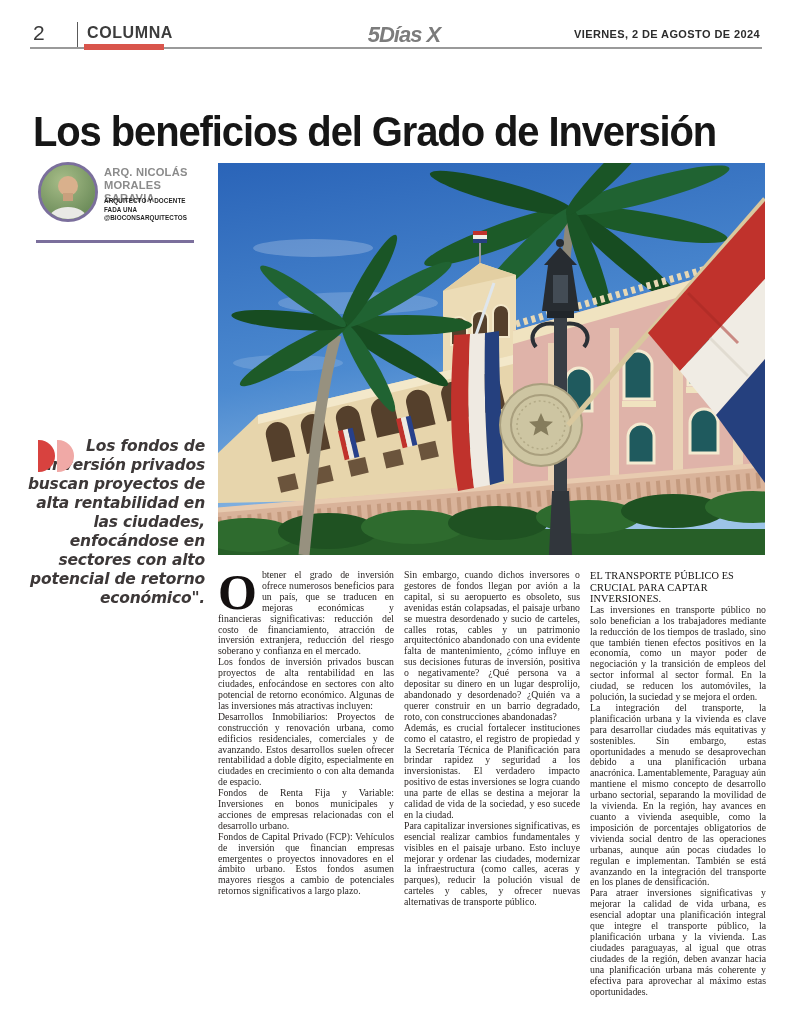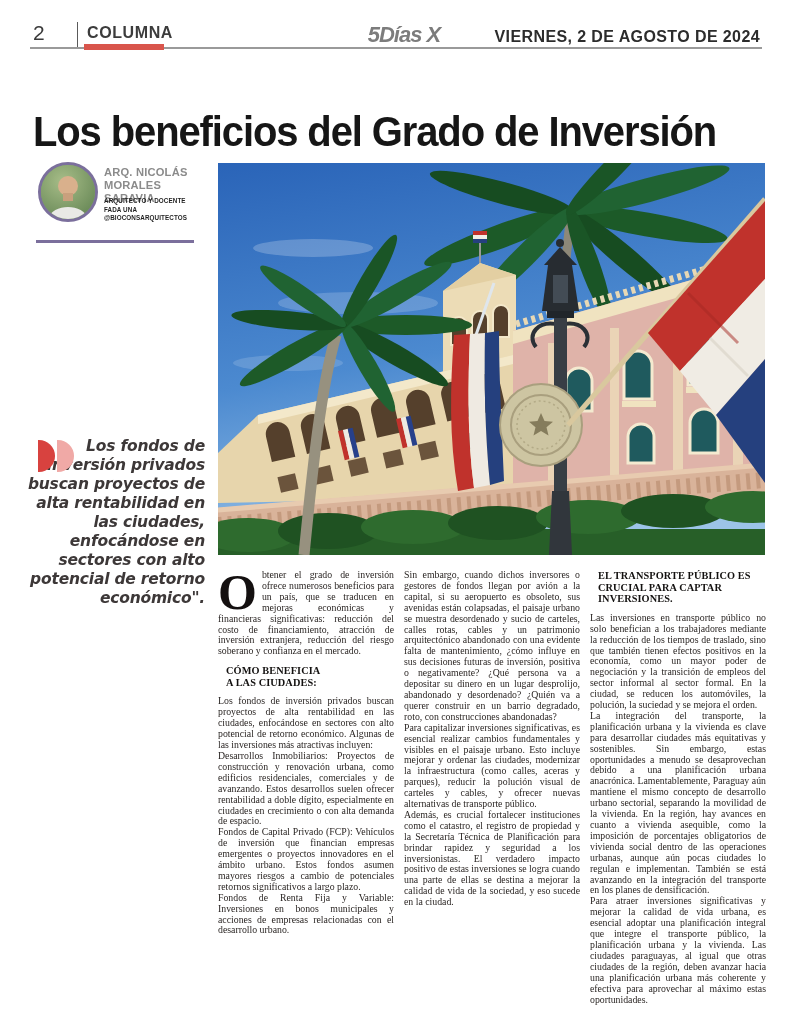--- a/index.html
+++ b/index.html
@@ -10,21 +10,21 @@
   .masthead{position:absolute;top:0;left:0;right:0;height:60px;}
   .page-num{position:absolute;left:33px;top:21px;font-size:21px;color:#3a3a3a;}
   .vdiv{position:absolute;left:77px;top:22px;width:1px;height:25px;background:#5a5a5a;}
   .section-label{position:absolute;left:87px;top:24px;font-size:16px;font-weight:bold;
                  letter-spacing:.6px;color:#3c3c3c;}
   .head-rule{position:absolute;left:30px;right:28px;top:47px;height:2px;background:#9a9a9a;}
   .section-bar{position:absolute;left:84px;top:44px;width:80px;height:6px;background:#d9554c;}
   .logo{position:absolute;left:0;right:0;top:22px;text-align:center;font-size:22px;
         font-weight:bold;font-style:italic;color:#7c7c7c;letter-spacing:-1px;
         filter:blur(.4px);margin-left:18px;}
-  .edition-date{position:absolute;right:30px;top:28px;font-size:16px;font-weight:bold;
+  .edition-date{position:absolute;right:30px;top:28px;font-size:11px;font-weight:bold;
         letter-spacing:.4px;color:#2c2c2c;}
 
   
   .headline{position:absolute;left:33px;top:78px;width:740px;font-size:43px;font-weight:bold;
         color:#161616;letter-spacing:-1.2px;transform:scaleX(.93);transform-origin:left top;
         white-space:nowrap;}
 
   
   .author{position:absolute;left:36px;top:160px;width:166px;}
   .avatar-ring{position:absolute;left:2px;top:2px;width:54px;height:54px;border-radius:50%;
@@ -48,22 +48,22 @@
   
   .photo{position:absolute;left:218px;top:163px;width:547px;height:392px;overflow:hidden;}
   .photo svg{display:block;}
 
   
   .cols{position:absolute;left:218px;top:570px;width:548px;height:450px;display:flex;gap:10px;
         overflow:hidden;}
   .col{flex:0 0 176px;width:176px;}
   .col p{margin:0;font-family:"Liberation Serif",serif;font-size:9.8px;line-height:10.9px;
         text-align:justify;color:#2a2523;hyphens:auto;}
-  .col h3{margin:8px;font-family:"Liberation Serif",serif;font-size:10.3px;line-height:11.6px;
-        font-weight:bold;color:#131110;white-space:pre-line;letter-spacing:.1px;}
+  .col h3{margin:0;font-family:"Liberation Serif",serif;font-size:10.3px;line-height:11.6px;
+        font-weight:normal;color:#131110;white-space:pre-line;letter-spacing:.1px;}
   .blk{margin-top:10px;}
   .flush{margin-top:0 !important;}
   .dropcap{float:left;font-family:"Liberation Serif",serif;font-weight:bold;font-size:50px;
         line-height:40px;margin:2px 5px 0 0;color:#141010;}
 </style>
 </head>
 <body>
 
 <div class="page">
 
@@ -250,31 +250,29 @@
       <polygon points="462,208 547,116 547,196 498,252" fill="#f0ece4"></polygon>
       <polygon points="498,252 547,196 547,320" fill="#25407e"></polygon>
       <line x1="470" y1="130" x2="520" y2="180" stroke="#a52a24" stroke-width="3" opacity="0.5"></line>
       <line x1="492" y1="175" x2="530" y2="213" stroke="#d8d2c6" stroke-width="3" opacity="0.6"></line>
     </svg>
   </div>
 
   <div class="cols">
     <div class="col">
         <p class="blk flush"><span class="dropcap">O</span>btener el grado de inversión ofrece numerosos beneficios para un país, que se traducen en mejoras económicas y financieras significativas: reducción del costo de financiamiento, atracción de inversión extranjera, reducción del riesgo soberano y confianza en el mercado.</p>
-        <h3 class="blk">CÓMO BENEFICIA
-A LAS CIUDADES:</h3>
         <p class="blk flush">Los fondos de inversión privados buscan proyectos de alta rentabilidad en las ciudades, enfocándose en sectores con alto potencial de retorno económico. Algunas de las inversiones más atractivas incluyen:</p>
         <p class="blk flush">Desarrollos Inmobiliarios: Proyectos de construcción y renovación urbana, como edificios residenciales, comerciales y de avanzando. Estos desarrollos suelen ofrecer rentabilidad a doble dígito, especialmente en ciudades en crecimiento o con alta demanda de espacio.</p>
+        <p class="blk">Fondos de Renta Fija y Variable: Inversiones en bonos municipales y acciones de empresas relacionadas con el desarrollo urbano.</p>
         <p class="blk">Fondos de Capital Privado (FCP): Vehículos de inversión que financian empresas emergentes o proyectos innovadores en el ámbito urbano. Estos fondos asumen mayores riesgos a cambio de potenciales retornos significativos a largo plazo.</p>
-        <p class="blk">Fondos de Renta Fija y Variable: Inversiones en bonos municipales y acciones de empresas relacionadas con el desarrollo urbano.</p>
       </div>
     <div class="col">
         <p class="blk">Sin embargo, cuando dichos inversores o gestores de fondos llegan por avión a la capital, si su aeropuerto es obsoleto, sus avenidas están colapsadas, el paisaje urbano se muestra desordenado y sucio de carteles, calles rotas, cables y un patrimonio arquitectónico abandonado con una evidente falta de mantenimiento, ¿cómo influye en sus decisiones futuras de inversión, positiva o negativamente? ¿Qué persona va a depositar su dinero en un lugar desprolijo, abandonado y desordenado? ¿Quién va a querer construir en un barrio degradado, roto, con construcciones abandonadas?</p>
+        <p class="blk">Además, es crucial fortalecer instituciones como el catastro, el registro de propiedad y la Secretaría Técnica de Planificación para brindar rapidez y seguridad a los inversionistas. El verdadero impacto positivo de estas inversiones se logra cuando una parte de ellas se destina a mejorar la calidad de vida de la sociedad, y eso sucede en la ciudad.</p>
         <p class="blk">Para capitalizar inversiones significativas, es esencial realizar cambios fundamentales y visibles en el paisaje urbano. Esto incluye mejorar y ordenar las ciudades, modernizar la infraestructura (como calles, aceras y parques), reducir la polución visual de carteles y cables, y ofrecer nuevas alternativas de transporte público.</p>
-        <p class="blk">Además, es crucial fortalecer instituciones como el catastro, el registro de propiedad y la Secretaría Técnica de Planificación para brindar rapidez y seguridad a los inversionistas. El verdadero impacto positivo de estas inversiones se logra cuando una parte de ellas se destina a mejorar la calidad de vida de la sociedad, y eso sucede en la ciudad.</p>
       </div>
     <div class="col">
         <h3 class="blk flush">EL TRANSPORTE PÚBLICO ES
 CRUCIAL PARA CAPTAR INVERSIONES.</h3>
         <p class="blk flush">Las inversiones en transporte público no solo benefician a los trabajadores mediante la reducción de los tiempos de traslado, sino que también tienen efectos positivos en la economía, como un mayor poder de negociación y la transición de empleos del sector informal al sector formal. En la ciudad, se reducen los automóviles, la polución, la suciedad y se mejora el orden.</p>
         <p class="blk">La integración del transporte, la planificación urbana y la vivienda es clave para desarrollar ciudades más equitativas y sostenibles. Sin embargo, estas oportunidades a menudo se desaprovechan debido a una planificación urbana anacrónica. Lamentablemente, Paraguay aún mantiene el mismo concepto de desarrollo urbano sectorial, separando la movilidad de la vivienda. En la región, hay avances en cuanto a vivienda asequible, como la imposición de porcentajes obligatorios de vivienda social dentro de las operaciones urbanas, aunque aún pocas ciudades lo regulan e implementan. También se está avanzando en la integración del transporte en los planes de densificación.</p>
         <p class="blk">Para atraer inversiones significativas y mejorar la calidad de vida urbana, es esencial adoptar una planificación integral que integre el transporte público, la planificación urbana y la vivienda. Las ciudades paraguayas, al igual que otras ciudades de la región, deben avanzar hacia una planificación urbana más coherente y efectiva para aprovechar al máximo estas oportunidades.</p>
       </div>
   </div>
 

